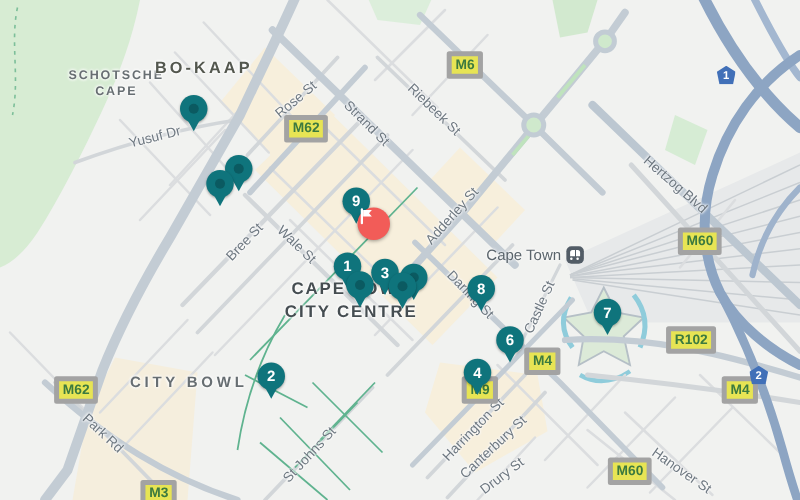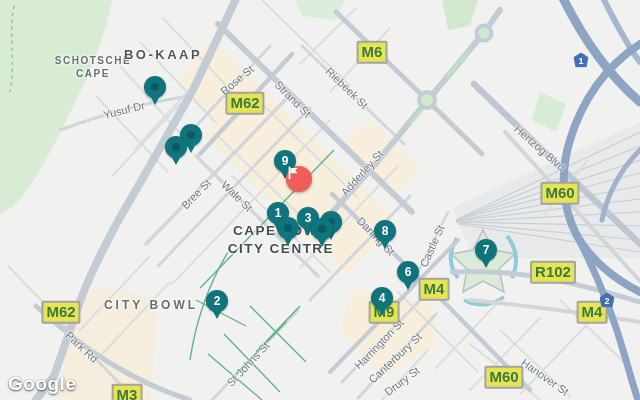--- a/index.html
+++ b/index.html
@@ -9,21 +9,21 @@
 
   
   .street-label{position:absolute;font-size:11px;color:#6e7881;white-space:nowrap;
     text-shadow:0 0 2px #fff,0 0 2px #fff,0 0 3px #fff;z-index:3;}
   .area-label{position:absolute;transform:translate(-50%,-50%);font-weight:700;color:#676e72;
     white-space:pre-line;text-align:center;line-height:1.3;
     text-shadow:0 0 2px #fff,0 0 3px #fff,0 0 3px #fff;z-index:3;}
 
   
   .badge{position:absolute;transform:translate(-50%,-50%);background:#e7e454;
-    border:2px solid #a3a3a3;color:#3c7a3f;font-size:15px;font-weight:700;
+    border:4px solid #a3a3a3;color:#3c7a3f;font-size:11px;font-weight:700;
     padding:1px 3px;border-radius:2px;line-height:1.1;z-index:3;}
   .shield{position:absolute;transform:translate(-50%,-50%);width:15px;height:15px;
     background:#4170b8;color:#fff;font-size:9px;font-weight:700;
     display:flex;align-items:center;justify-content:center;z-index:3;
     clip-path:polygon(50% 0%,100% 32%,86% 100%,14% 100%,0% 32%);}
 
   
   .station{position:absolute;transform:translate(-50%,-50%);display:flex;align-items:center;
     gap:4px;z-index:3;}
   .station-name{font-size:12px;color:#5a646b;text-shadow:0 0 2px #fff,0 0 3px #fff;}
@@ -217,20 +217,27 @@
   <span class="badge" style="left:127px;top:395px">M3</span>
   <span class="badge" style="left:560px;top:193px">M60</span>
   <span class="badge" style="left:504px;top:377px">M60</span>
   <span class="badge" style="left:434px;top:289px">M4</span>
   <span class="badge" style="left:592px;top:312px">M4</span>
   <span class="badge" style="left:553px;top:272px">R102</span>
   <span class="badge" style="left:384px;top:312px">M9</span>
   <span class="shield" style="left:581px;top:60px">1</span>
   <span class="shield" style="left:607px;top:300px">2</span>
 
+  <div class="station" style="left:428px;top:204px">
+    <span class="station-name">Cape Town</span>
+    <span class="station-icon">
+        <span class="si-win"></span>
+        <span class="si-dots"></span>
+      </span>
+  </div>
 
   <div class="pin" style="left:285px;top:161px">
       <span class="num">9</span>
     </div>
   <div class="pin" style="left:385px;top:231px">
       <span class="num">8</span>
     </div>
   <div class="pin" style="left:408px;top:272px">
       <span class="num">6</span>
     </div>
@@ -257,15 +264,14 @@
   <div class="pin plain" style="left:322px;top:229px"></div>
   <div class="pin plain" style="left:288px;top:228px"></div>
 
   <div class="start-pin" style="left:299px;top:179px">
     <svg width="14" height="14" viewBox="0 0 14 14">
       <path d="M3.5 1.5 V12.5" stroke="#fff" stroke-width="1.8" stroke-linecap="round" fill="none"></path>
       <path d="M4.5 2 H11.5 L9.2 4.6 L11.5 7.2 H4.5 Z" fill="#fff"></path>
     </svg>
   </div>
 
-  <div class="glogo">Google</div>
 
 </div>
 
 </body></html>

